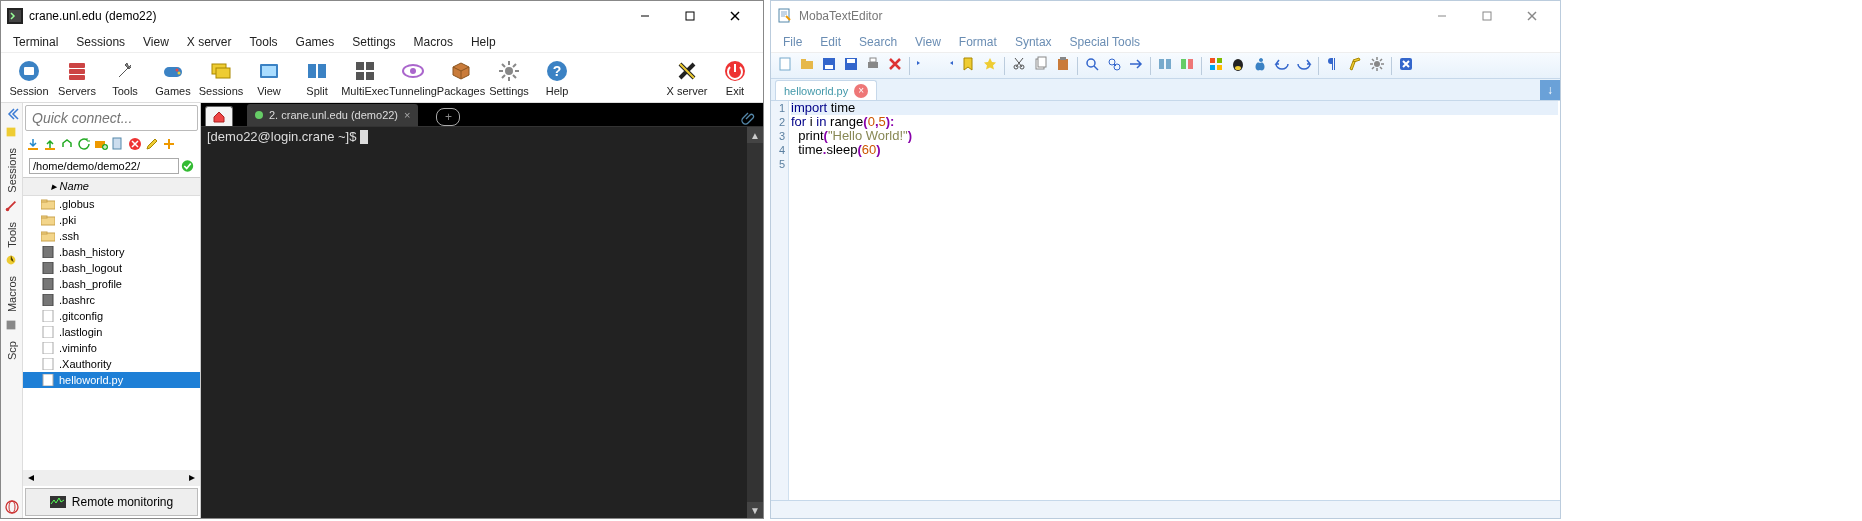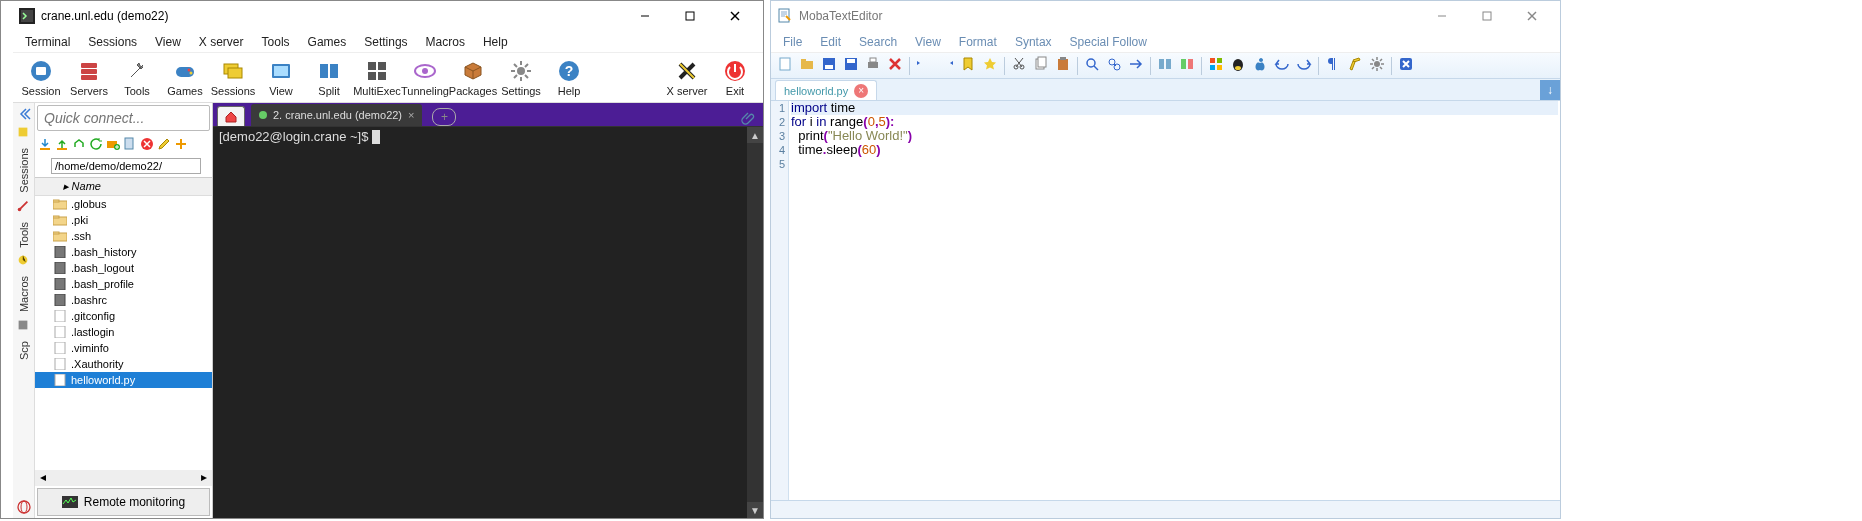--- a/index.html
+++ b/index.html
@@ -1,20 +1,20 @@
 <!DOCTYPE html>
 <html><head>
 <meta charset="utf-8">
 <style>
 * { box-sizing: border-box; margin: 0; padding: 0; font-family: "Segoe UI", Tahoma, sans-serif; }
 body { width: 1862px; height: 521px; background: #fff; display: flex; font-size: 12px; }
 
 
 .win { border: 1px solid #888; background: #fff; display: flex; flex-direction: column; }
-.win-left { width: 764px; height: 519px; padding-left: 12px; }
+.win-left { width: 764px; height: 519px; }
 .win-gap { width: 6px; }
 .win-right { width: 791px; height: 519px; }
 
 .titlebar { height: 30px; display: flex; align-items: center; padding: 0 6px; background: #fff; }
 .titlebar.inactive { background: #fff; color: #777; }
 .titlebar .icon16 { width: 16px; height: 16px; margin-right: 6px; }
 .titlebar .title { flex: 1; font-size: 12px; }
 .titlebar .wbtn { width: 45px; height: 28px; display: flex; align-items: center; justify-content: center; font-size: 14px; }
 .titlebar .wbtn svg { width: 10px; height: 10px; }
 
@@ -29,34 +29,34 @@
 .body-main { flex: 1; display: flex; overflow: hidden; }
 
 .vtabs { width: 22px; background: #f6f6f6; border-right: 1px solid #ddd; display: flex; flex-direction: column; align-items: center; padding-top: 4px; gap: 4px; }
 .vtabs .vtab { writing-mode: vertical-rl; transform: rotate(180deg); font-size: 11px; padding: 6px 2px; color: #333; }
 .vtabs svg { width: 14px; height: 14px; }
 
 .sidepanel { width: 178px; display: flex; flex-direction: column; border-right: 1px solid #ccc; }
 .quickconnect { height: 26px; border: 1px solid #bbb; margin: 2px; border-radius: 2px; padding: 2px 6px; font-size: 14px; font-style: italic; color: #888; background: #fff; }
 .sftp-toolbar { height: 22px; display: flex; align-items: center; gap: 3px; padding: 0 3px; }
 .sftp-toolbar svg { width: 14px; height: 14px; }
-.pathbar { height: 20px; display: flex; align-items: center; margin: 1px 16px; }
+.pathbar { height: 20px; display: flex; align-items: center; margin: 1px 6px; }
 .pathbar input { flex: 1; border: 1px solid #aaa; font-size: 11px; padding: 1px 3px; }
 .pathbar .ok { width: 16px; height: 16px; margin-left: 2px; }
 .filelist { flex: 1; overflow: auto; border-top: 1px solid #ccc; font-size: 11px; }
 .filelist .hdr { background: #f0f0f0; padding: 2px 4px 2px 28px; border-bottom: 1px solid #ddd; font-size: 11px; font-style: italic; }
 .filelist .row { display: flex; align-items: center; padding: 1px 4px 1px 18px; height: 16px; gap: 4px; }
 .filelist .row.selected { background: #1e7fd6; color: #fff; }
 .filelist .ficon { width: 14px; height: 12px; flex-shrink:0; }
 .remote-mon { height: 28px; margin: 2px; border: 1px solid #bbb; background: #eee; display: flex; align-items: center; justify-content: center; gap: 6px; font-size: 12px; }
 .follow { height: 24px; display: flex; align-items: center; justify-content: center; gap: 6px; font-size: 12px; }
 .follow .cb { width: 12px; height: 12px; border: 1px solid #555; }
 
 .term-area { flex: 1; display: flex; flex-direction: column; background: #fff; }
-.tabstrip { height: 24px; display: flex; align-items: flex-end; background: #4c1d95; border-bottom: 1px solid #333; padding-left: 4px; gap: 6px; }
+.tabstrip { height: 24px; display: flex; align-items: flex-end; background: #000000; border-bottom: 1px solid #333; padding-left: 4px; gap: 14px; }
 .tabstrip .hometab { width: 28px; height: 20px; border: 1px solid #666; border-bottom: none; background: #f4f4f4; display:flex; align-items:center; justify-content:center; border-radius: 3px 3px 0 0;}
 .tabstrip .tab { height: 22px; background: #3a3a3a; color: #ddd; display: flex; align-items: center; padding: 0 8px; gap: 6px; font-size: 11px; border-radius: 3px 3px 0 0;}
 .tabstrip .tab .dot { width:8px; height:8px; border-radius:50%; background:#6c6; }
 .tabstrip .newtab { width:24px; height:18px; border:1px solid #aaa; border-radius:8px; display:flex; align-items:center; justify-content:center; margin-left:4px; color:#888;}
 .tabstrip .clip { margin-left:auto; margin-right:6px; }
 .terminal { flex:1; background:#222; color:#ddd; font-family: Consolas, monospace; font-size: 13px; padding: 2px 6px; position:relative;}
 .terminal .cursor { display:inline-block; width:8px; height:14px; background:#ddd; vertical-align:text-bottom;}
 .term-scroll { position:absolute; right:0; top:0; bottom:0; width:16px; background:#333; }
 .term-scroll .arrow { height:16px; background:#444; color:#ccc; display:flex; align-items:center; justify-content:center; font-size:10px;}
 
@@ -488,21 +488,21 @@
       </div>
   </div>
 
   <div class="menubar editor" id="right-menubar">
       <div class="mi">File</div>
       <div class="mi">Edit</div>
       <div class="mi">Search</div>
       <div class="mi">View</div>
       <div class="mi">Format</div>
       <div class="mi">Syntax</div>
-      <div class="mi">Special Follow</div>
+      <div class="mi">Special Tools</div>
     </div>
 
   <div class="editor-toolbar" id="ed-toolbar">
       <div style="padding: 2px;"><svg viewBox="0 0 16 16">
           <rect x="3" y="2" width="10" height="12" fill="#fff" stroke="#7ac"></rect>
         </svg></div>
       <div style="padding: 2px;"><svg viewBox="0 0 16 16">
           <rect x="2" y="5" width="12" height="8" fill="#e6b84a"></rect>
           <rect x="2" y="3" width="5" height="3" fill="#e6b84a"></rect>
         </svg></div>

